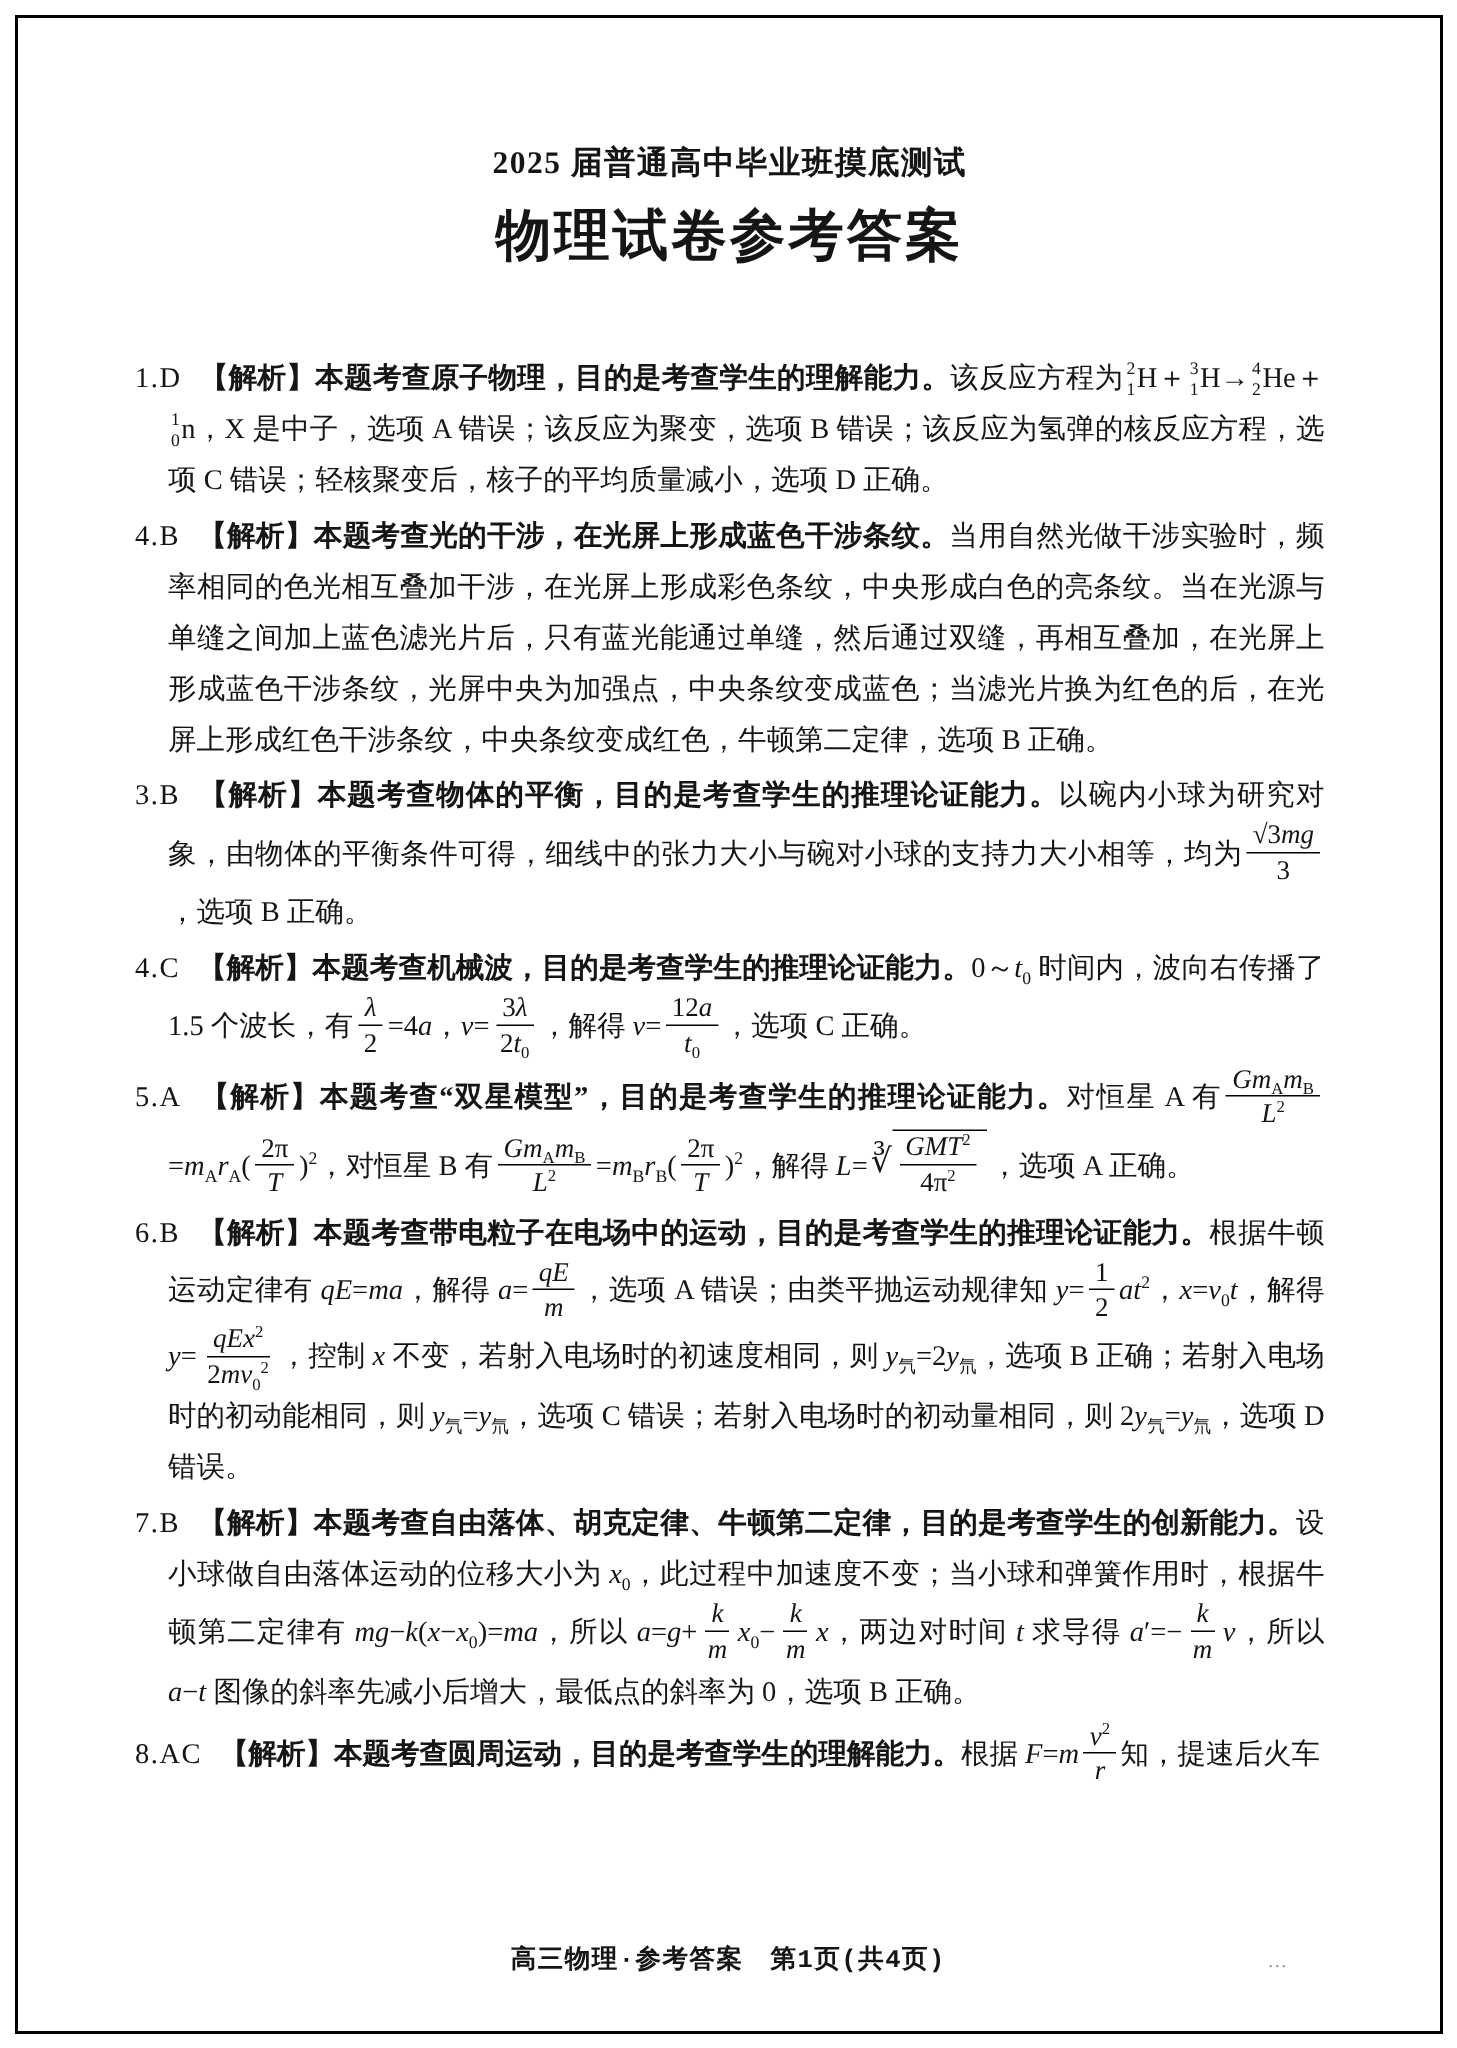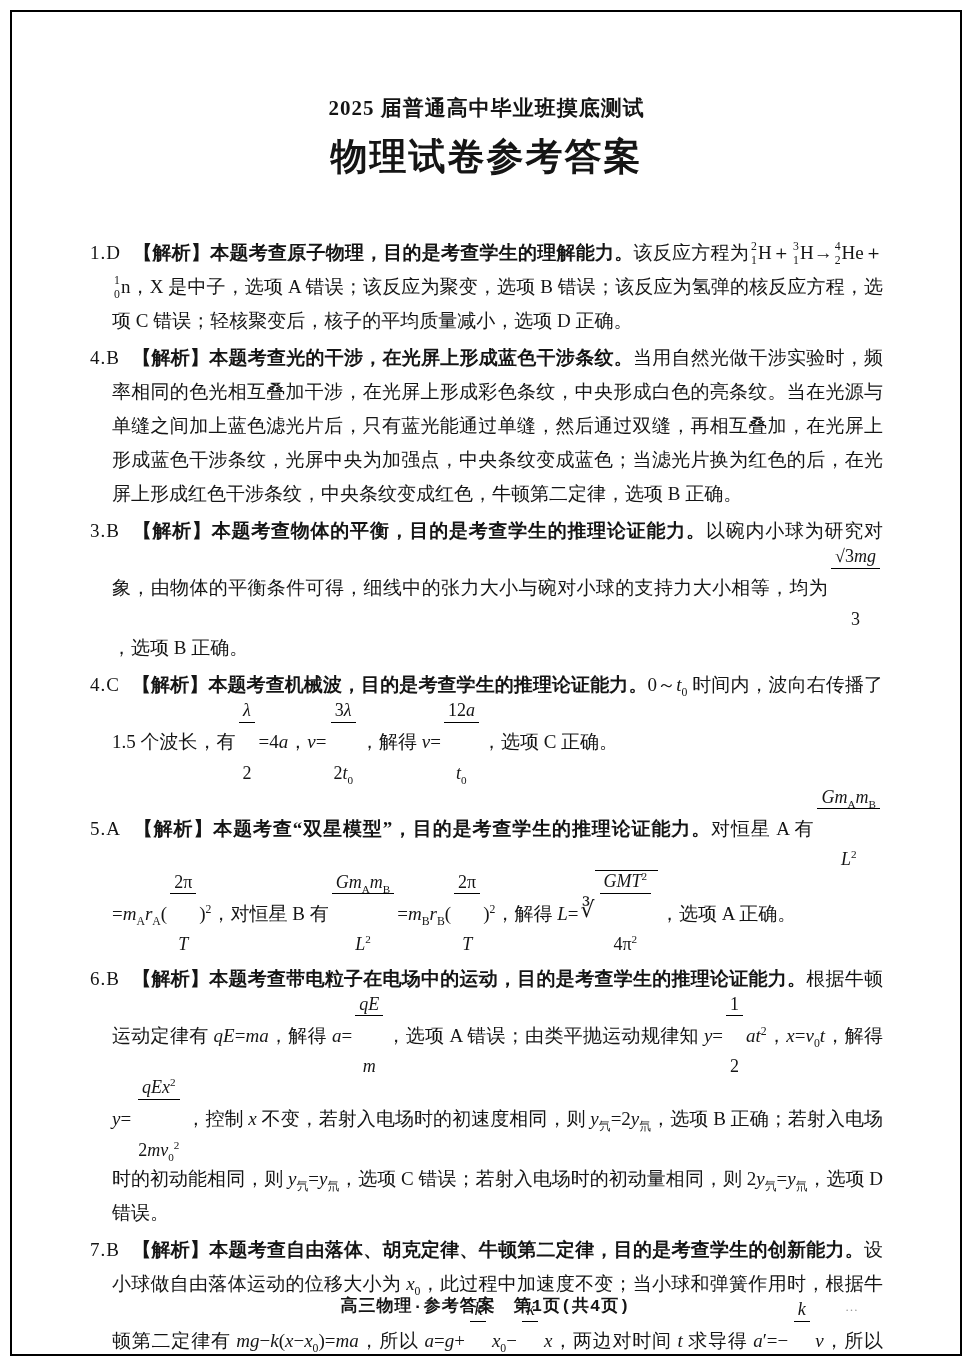--- a/index.html
+++ b/index.html
@@ -33,21 +33,21 @@
     margin-bottom:3px;
   }
   .qnum { margin-right:12px; letter-spacing:1px; }
   .lead { font-weight:bold; }
   .expl i { font-style:italic; font-family:"Liberation Serif","DejaVu Serif",serif; }
   sub, sup { font-size:0.62em; line-height:0; }
   
   .frac {
     display:inline-flex; flex-direction:column; align-items:center;
     vertical-align:middle; margin:0 3px; text-indent:0;
-    font-size:18px; line-height:1.15; transform:translateY(-2px);gap:39px;
+    font-size:18px; line-height:1.15; transform:translateY(-2px);
   }
   .frac > .fn { border-bottom:1.4px solid #000; padding:0 4px 1px; }
   .frac > .fd { padding:1px 4px 0; }
   
   .nuc {
     display:inline-flex; flex-direction:column; align-items:flex-end;
     vertical-align:middle; font-size:0.62em; line-height:1.15;
     margin:0 1px 0 2px; text-indent:0; transform:translateY(-1px);
   }
   
@@ -145,20 +145,24 @@
               <span class="fn"><i>k</i></span>
               <span class="fd"><i>m</i></span>
             </span><i>x</i><sub>0</sub>−<span class="frac">
               <span class="fn"><i>k</i></span>
               <span class="fd"><i>m</i></span>
             </span><i>x</i>，两边对时间 <i>t</i> 求导得 <i>a</i>′=−<span class="frac">
               <span class="fn"><i>k</i></span>
               <span class="fd"><i>m</i></span>
             </span><i>v</i>，所以 <i>a</i>−<i>t</i> 图像的斜率先减小后增大，最低点的斜率为 0，选项 B 正确。</span></p>
 
+      <p class="item"><span class="qnum">8.AC</span><b class="lead">【解析】本题考查圆周运动，目的是考查学生的理解能力。</b><span class="expl">根据 <i>F</i>=<i>m</i><span class="frac">
+              <span class="fn"><i>v</i><sup>2</sup></span>
+              <span class="fd"><i>r</i></span>
+            </span>知，提速后火车</span></p>
 
     </div>
   </div>
 
   <div class="footer">
     <span>高三物理·参考答案　第1页(共4页)</span>
   </div>
   <span class="footer-dots">…</span>
 </div>
 

